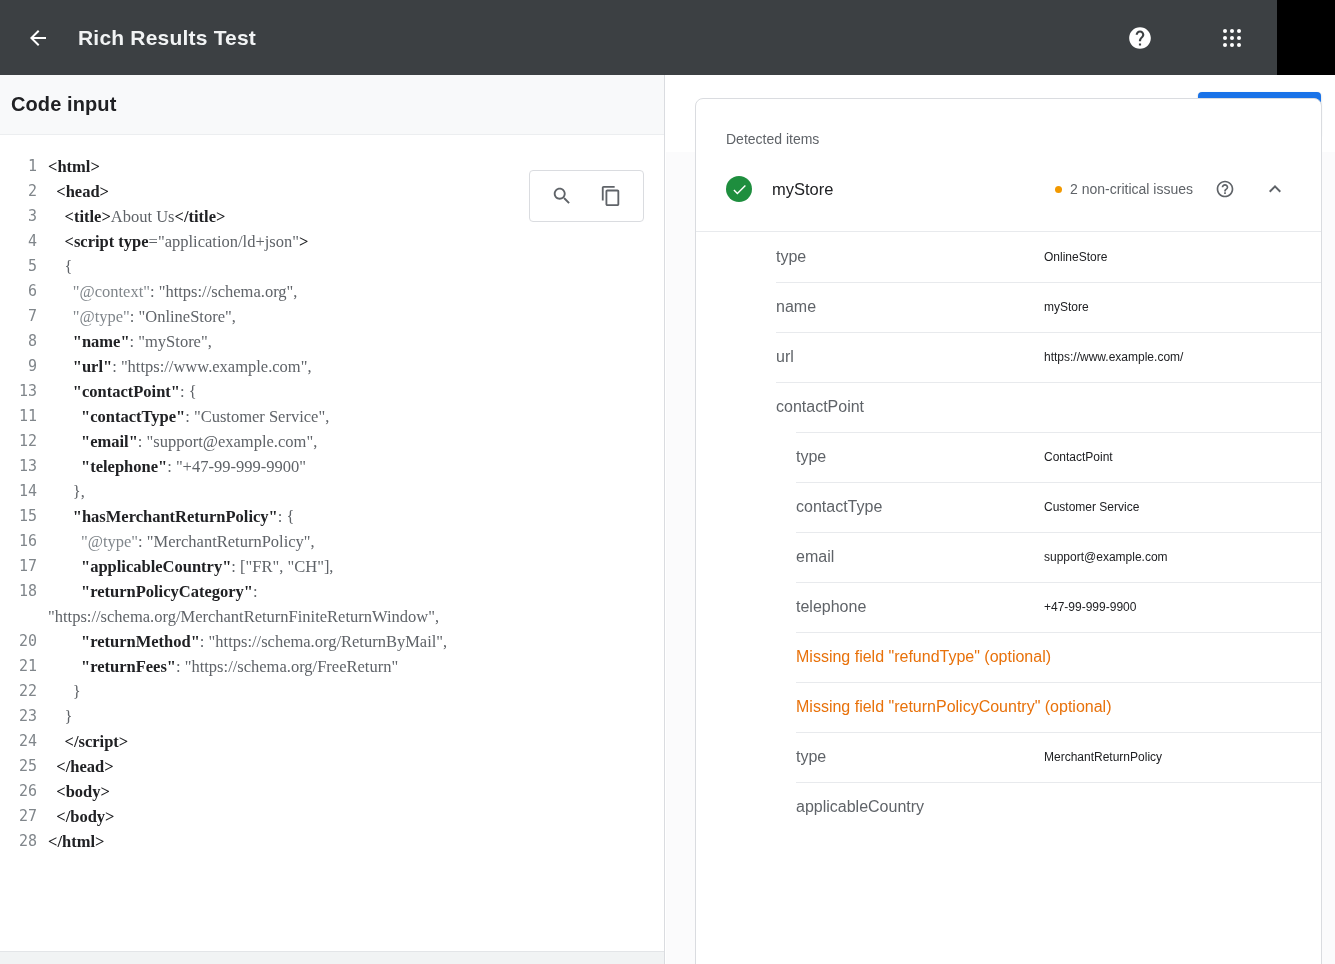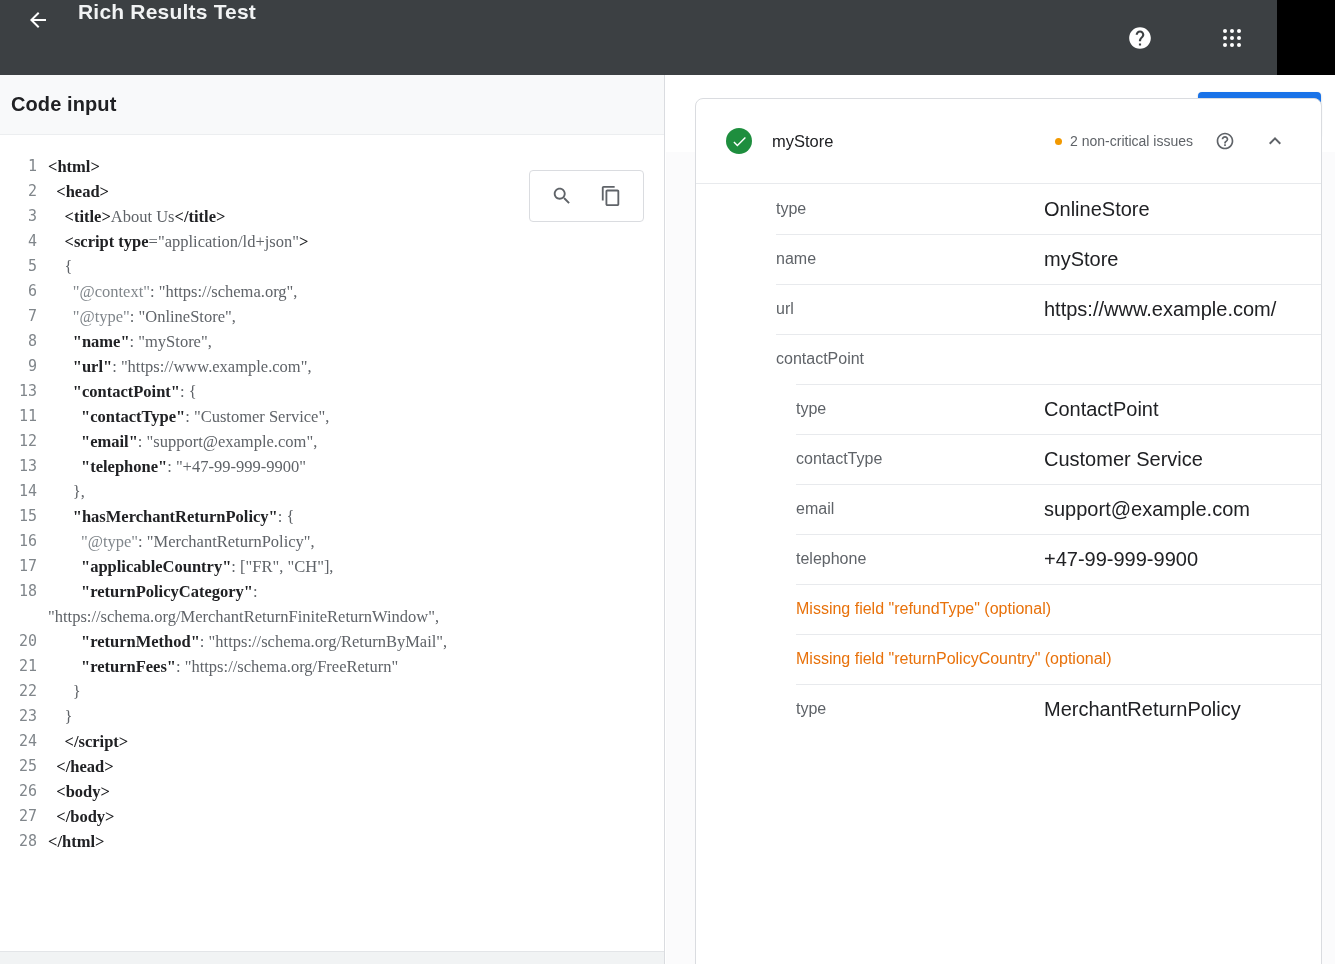--- a/index.html
+++ b/index.html
@@ -1,20 +1,20 @@
 <!DOCTYPE html>
 <html><head>
 <meta charset="utf-8">
 <style>
   * { margin:0; padding:0; box-sizing:border-box; }
   html,body { width:1335px; height:964px; overflow:hidden; }
   body { font-family:"Liberation Sans", sans-serif; background:#fff; position:relative; color:#202124; }
 
   
-  .topbar { position:absolute; left:0; top:0; width:1335px; height:75px; background:#3c4043; display:flex; align-items:flex-start; z-index:5; }
+  .topbar { position:absolute; left:0; top:0; width:1335px; height:75px; background:#3c4043; display:flex; align-items:center; z-index:5; }
   .back-btn { margin-left:18px; width:40px; height:40px; display:flex; align-items:center; justify-content:center; cursor:pointer; border-radius:50%; }
   .topbar-title { margin-left:20px; font-size:21px; color:#f1f3f4; letter-spacing:.2px; }
   .topbar-right { margin-left:auto; display:flex; align-items:center; }
   .tb-icon { width:40px; height:40px; display:flex; align-items:center; justify-content:center; cursor:pointer; border-radius:50%; }
   .tb-help { margin-right:52px; }
   .tb-grid { margin-right:25px; }
   .masked-box { width:58px; height:75px; background:#000; }
 
   
   .code-panel { position:absolute; left:0; top:75px; width:665px; bottom:0; background:#fff; border-right:1px solid #dadce0; }
@@ -55,21 +55,21 @@
   .er-help { margin-left:14px; }
   .er-chevron { margin-left:14px; }
 
   #detected-rows { border-top:1px solid #e8eaed; }
   .trow { position:relative; height:50px; }
   .trow::before { content:""; position:absolute; top:0; left:var(--ind); right:0; height:1px; background:#e8eaed; }
   .trow.first::before { display:none; }
   .ind1 { --ind:80px; }
   .ind2 { --ind:100px; }
   .rkey { position:absolute; left:var(--ind); top:50%; transform:translateY(-50%); font-size:16px; color:#5f6368; }
-  .rval { position:absolute; left:348px; top:50%; transform:translateY(-50%); font-size:20px; color:#202124; }
+  .rval { position:absolute; left:348px; top:50%; transform:translateY(-50%); font-size:12px; color:#202124; }
   .warn { position:absolute; left:100px; top:50%; transform:translateY(-50%); font-size:16px; color:#e8710a; cursor:pointer; }
 </style>
 </head>
 <body>
 
 <header class="topbar">
   <div class="back-btn">
     <svg width="24" height="24" viewBox="0 0 24 24">
         <path fill="#ffffff" d="M20 11H7.83l5.59-5.59L12 4l-8 8 8 8 1.41-1.41L7.83 13H20v-2z"></path>
       </svg>
@@ -242,20 +242,21 @@
       <span style="display:flex;">
         <svg width="18" height="18" viewBox="0 0 24 24">
             <path fill="#ffffff" d="M18 16.08c-.76 0-1.44.3-1.96.77L8.91 12.7c.05-.23.09-.46.09-.7s-.04-.47-.09-.7l7.05-4.11c.54.5 1.25.81 2.04.81 1.66 0 3-1.34 3-3s-1.34-3-3-3-3 1.34-3 3c0 .24.04.47.09.7L8.04 9.81C7.5 9.31 6.79 9 6 9c-1.66 0-3 1.34-3 3s1.34 3 3 3c.79 0 1.5-.31 2.04-.81l7.12 4.16c-.05.21-.08.43-.08.65 0 1.61 1.31 2.92 2.92 2.92 1.61 0 2.92-1.31 2.92-2.92s-1.31-2.92-2.92-2.92z"></path>
           </svg>
       </span>
       <span>SHARE</span>
     </button>
   </div>
 
   <div class="card">
+    <span class="detected-label">Detected items</span>
 
     <div class="entity-row">
       <div class="check-badge">
         <svg width="17" height="17" viewBox="0 0 24 24">
             <path fill="#ffffff" d="M9 16.17L4.83 12l-1.42 1.41L9 19 21 7l-1.41-1.41z"></path>
           </svg>
       </div>
       <span class="entity-name">myStore</span>
       <div class="entity-right">
         <span class="issue-dot"></span>
@@ -308,15 +309,18 @@
         <div class="trow ind2">
           <span class="warn">Missing field "refundType" (optional)</span>
         </div>
         <div class="trow ind2">
           <span class="warn">Missing field "returnPolicyCountry" (optional)</span>
         </div>
         <div class="trow ind2">
           <span class="rkey">type</span>
           <span class="rval">MerchantReturnPolicy</span>
         </div>
+        <div class="trow ind2">
+          <span class="rkey">applicableCountry</span>
+        </div>
       </div>
   </div>
 </section>
 
 </body></html>

